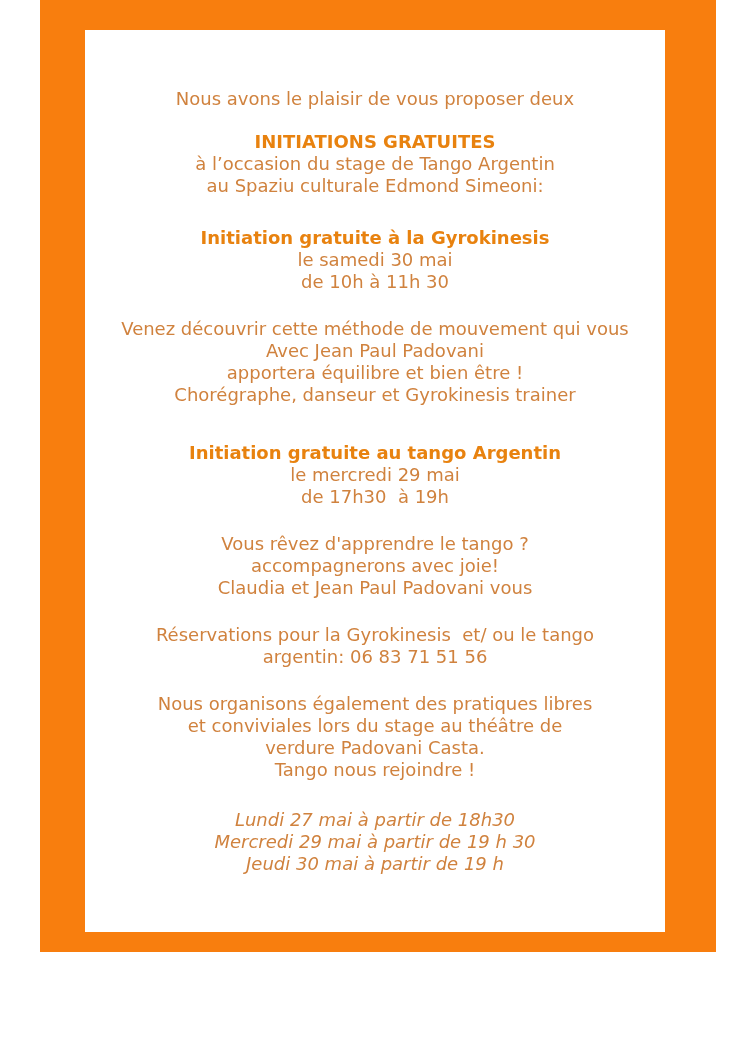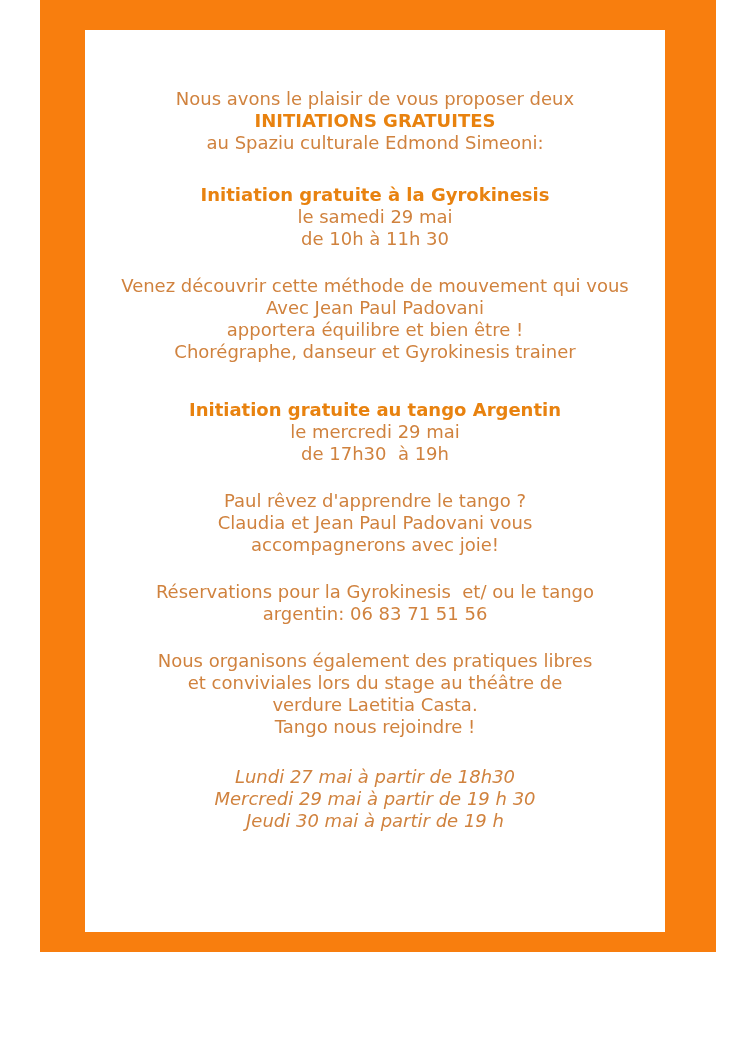--- a/index.html
+++ b/index.html
@@ -54,69 +54,71 @@
   .para.gap-section { margin-bottom: 36px; margin-top: 7px; }
   .para.gap-big     { margin-bottom: 28px; }
   .para.last        { margin-bottom: 0; font-style: italic; }
   .line {
     display: block;
     white-space: pre-wrap;
   }
   .bold-heading {
     font-weight: bold;
     color: var(--heading);
+    margin-top: 21px;
   }
 </style>
 </head>
 <body>
 
 <div class="frame">
   <div class="inner">
     <div class="content">
 
       <p class="para gap-intro">
         <span class="line">Nous avons le plaisir de vous proposer deux</span>
         <span class="line bold-heading">INITIATIONS GRATUITES</span>
+        <span class="line">à l’occasion du stage de Tango Argentin</span>
         <span class="line">au Spaziu culturale Edmond Simeoni:</span>
       </p>
 
       <p class="para">
         <span class="line bold-heading">Initiation gratuite à la Gyrokinesis</span>
-        <span class="line">le samedi 29 mai</span>
+        <span class="line">le samedi 30 mai</span>
         <span class="line">de 10h à 11h 30</span>
       </p>
 
       <p class="para gap-section">
         <span class="line">Venez découvrir cette méthode de mouvement qui vous</span>
         <span class="line">Avec Jean Paul Padovani</span>
         <span class="line">apportera équilibre et bien être !</span>
         <span class="line">Chorégraphe, danseur et Gyrokinesis trainer</span>
       </p>
 
       <p class="para">
         <span class="line bold-heading">Initiation gratuite au tango Argentin</span>
         <span class="line">le mercredi 29 mai</span>
         <span class="line">de 17h30  à 19h</span>
       </p>
 
       <p class="para">
-        <span class="line">Paul rêvez d'apprendre le tango ?</span>
+        <span class="line">Vous rêvez d'apprendre le tango ?</span>
+        <span class="line">accompagnerons avec joie!</span>
         <span class="line">Claudia et Jean Paul Padovani vous</span>
-        <span class="line">accompagnerons avec joie!</span>
       </p>
 
       <p class="para">
         <span class="line">Réservations pour la Gyrokinesis  et/ ou le tango</span>
         <span class="line">argentin: 06 83 71 51 56</span>
       </p>
 
       <p class="para gap-big">
         <span class="line">Nous organisons également des pratiques libres</span>
         <span class="line">et conviviales lors du stage au théâtre de</span>
-        <span class="line">verdure Laetitia Casta.</span>
+        <span class="line">verdure Padovani Casta.</span>
         <span class="line">Tango nous rejoindre !</span>
       </p>
 
       <p class="para last">
         <span class="line">Lundi 27 mai à partir de 18h30</span>
         <span class="line">Mercredi 29 mai à partir de 19 h 30</span>
         <span class="line">Jeudi 30 mai à partir de 19 h</span>
       </p>
 
     </div>

